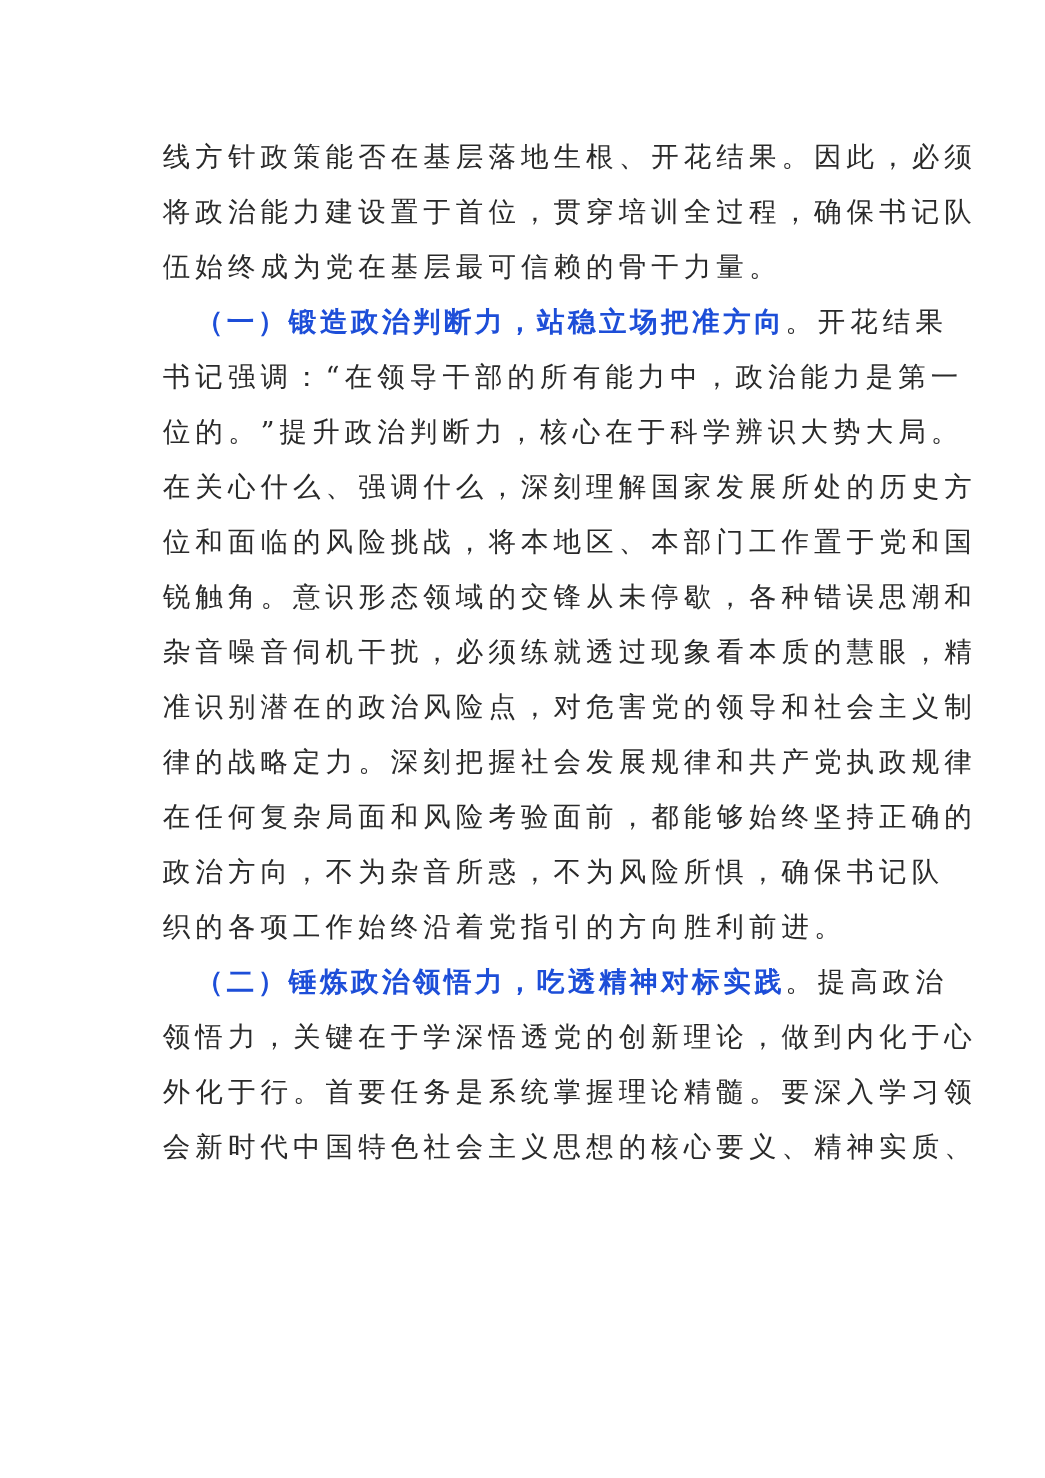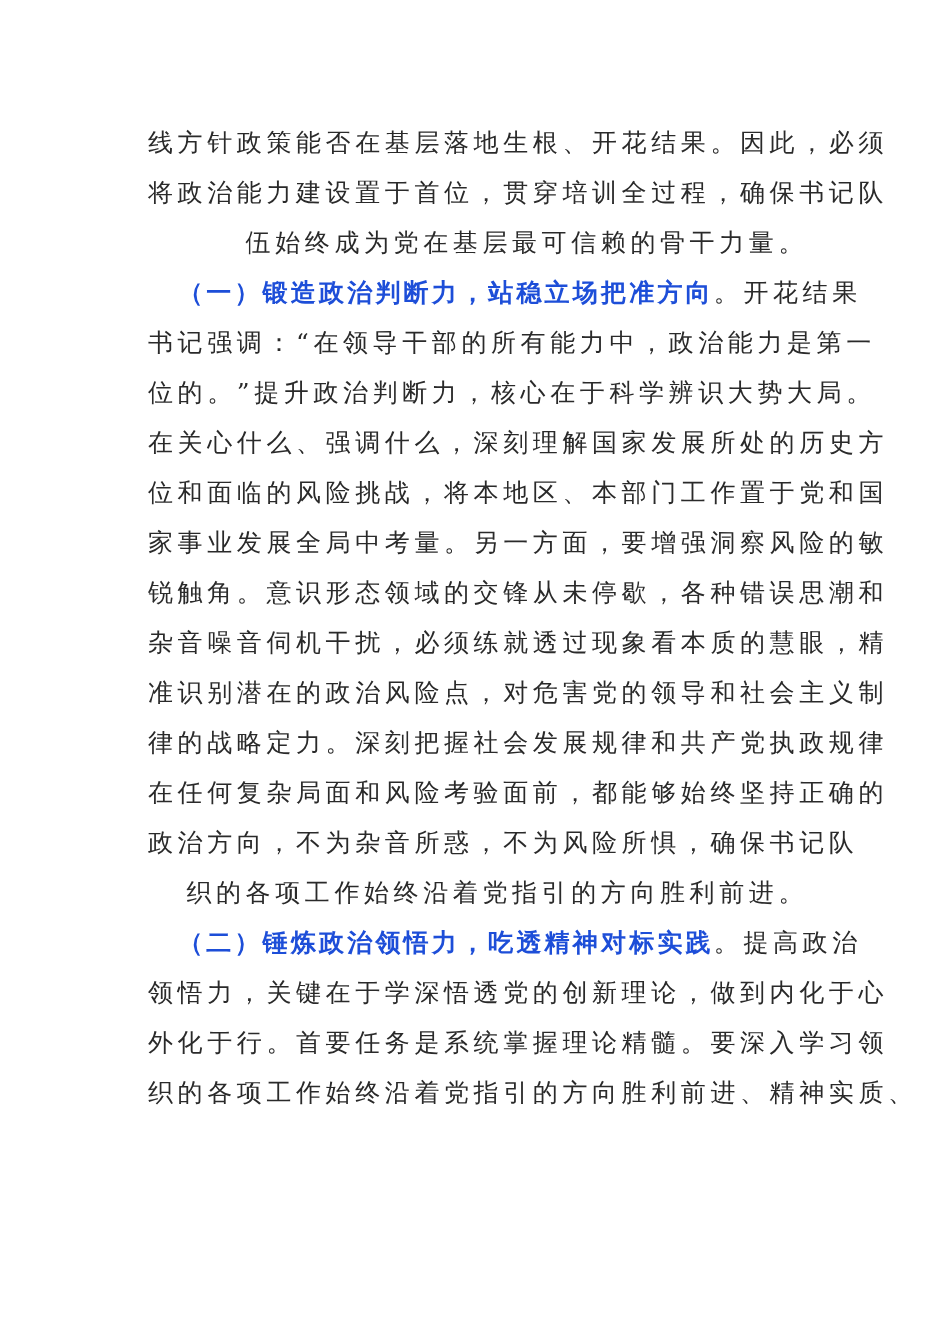--- a/index.html
+++ b/index.html
@@ -6,21 +6,20 @@
   body { width: 950px; height: 1344px; position: relative; overflow: hidden; }
   .page {
     position: absolute;
     left: 148px;
     top: 118px;
     width: 660px;
     font-family: "DejaVu Serif", "Liberation Serif", serif;
     color: #2a2a2a;
     font-size: 25px;
     line-height: 50px;
-    text-align: right;
   }
   .line {
     display: block;
     height: 50px;
     white-space: nowrap;
     letter-spacing: 4.6px;
   }
   .heading {
     font-weight: bold;
     color: #1d4ed8;
@@ -39,32 +38,31 @@
   </div>
 
   <div>
     <span class="line" style="margin-left:30px;">
       <span class="heading">（一）锻造政治判断力，站稳立场把准方向</span><span>。开花结果</span>
     </span>
     <span class="line">书记强调：“在领导干部的所有能力中，政治能力是第一</span>
     <span class="line">位的。”提升政治判断力，核心在于科学辨识大势大局。</span>
     <span class="line">在关心什么、强调什么，深刻理解国家发展所处的历史方</span>
     <span class="line">位和面临的风险挑战，将本地区、本部门工作置于党和国</span>
-    <span class="line">家事业发展全局中考量。另一方面，要增强洞察风险的敏</span>
     <span class="line">锐触角。意识形态领域的交锋从未停歇，各种错误思潮和</span>
     <span class="line">杂音噪音伺机干扰，必须练就透过现象看本质的慧眼，精</span>
     <span class="line">准识别潜在的政治风险点，对危害党的领导和社会主义制</span>
     <span class="line">律的战略定力。深刻把握社会发展规律和共产党执政规律</span>
     <span class="line">在任何复杂局面和风险考验面前，都能够始终坚持正确的</span>
     <span class="line">政治方向，不为杂音所惑，不为风险所惧，确保书记队</span>
     <span class="line">织的各项工作始终沿着党指引的方向胜利前进。</span>
   </div>
 
   <div>
     <span class="line" style="margin-left:30px;">
       <span class="heading">（二）锤炼政治领悟力，吃透精神对标实践</span><span>。提高政治</span>
     </span>
     <span class="line">领悟力，关键在于学深悟透党的创新理论，做到内化于心</span>
     <span class="line">外化于行。首要任务是系统掌握理论精髓。要深入学习领</span>
-    <span class="line">织的各项工作始终沿着党指引的方向胜利前进、精神实质、</span>
+    <span class="line">会新时代中国特色社会主义思想的核心要义、精神实质、</span>
   </div>
 
 </div>
 
 </body></html>

